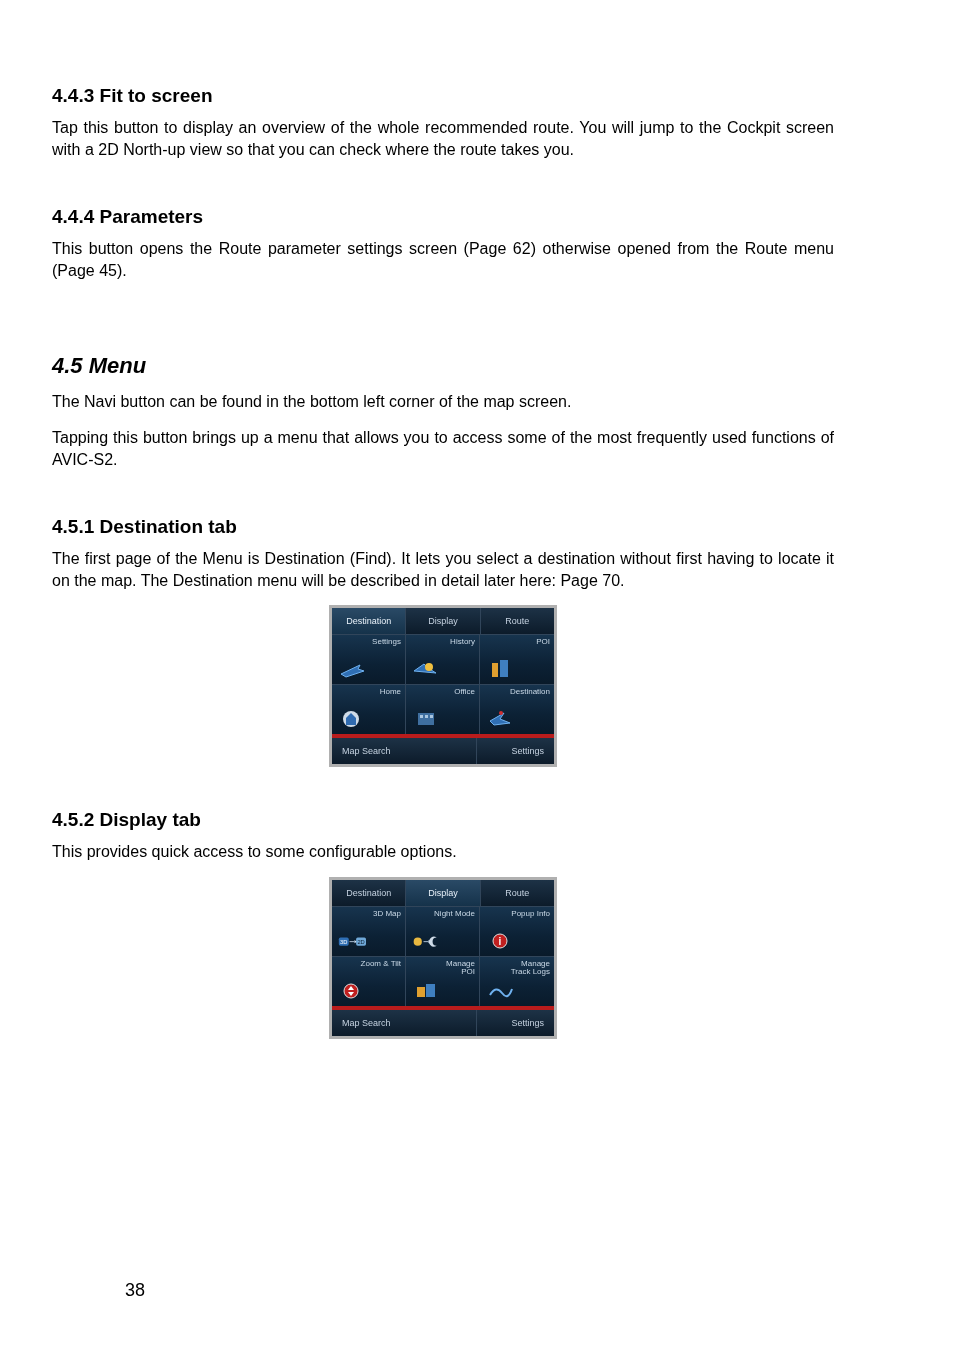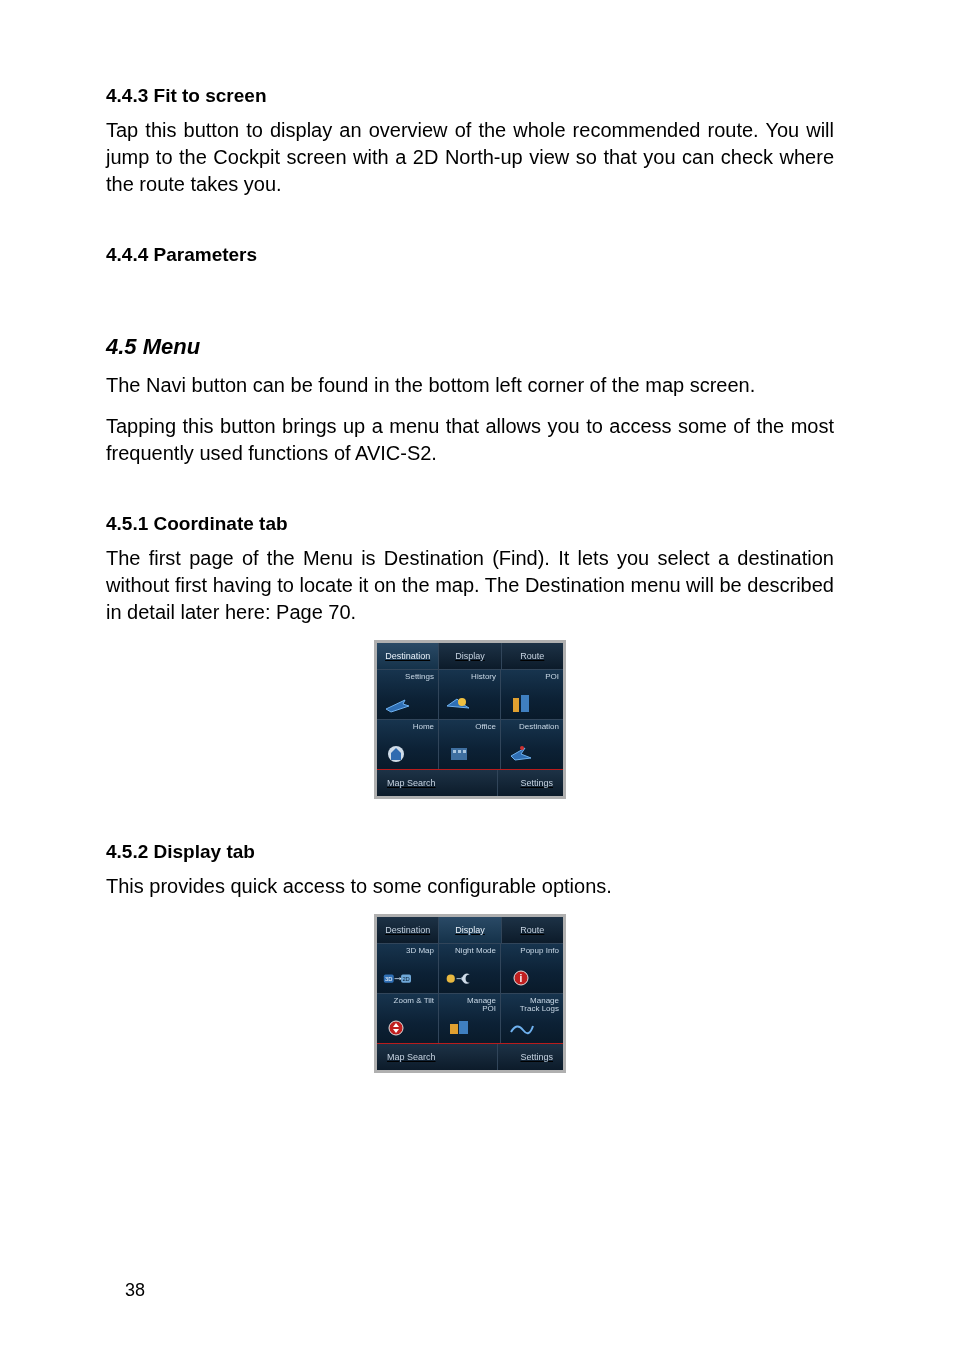--- a/index.html
+++ b/index.html
@@ -6,52 +6,51 @@
     margin: 0;
     padding: 0;
     background: #fff;
     font-family: Arial, Helvetica, sans-serif;
     color: #000;
   }
   .page {
     width: 954px;
     min-height: 1350px;
     margin: 0 auto;
-    padding: 85px 120px 40px 106px;
+    padding: 85px 120px 40px 52px;
     box-sizing: border-box;
     position: relative;
   }
   .h3 {
     font-size: 19px;
     font-weight: bold;
     margin: 0 0 10px 0;
   }
   .h2 {
     font-size: 22px;
     font-weight: bold;
     font-style: italic;
     margin: 0 0 12px 0;
   }
   .body-text {
-    font-size: 20px;
+    font-size: 16px;
     line-height: 1.35;
     margin: 0 0 14px 0;
     text-align: justify;
   }
   .gap-lg { height: 32px; }
   .gap-xl { height: 58px; }
 
   
   .device {
-    width: 192px;
+    width: 228px;
     margin: 14px auto 10px auto;
     border: 3px solid #b0b0b0;
     background: #0a1b2a;
     box-sizing: border-box;
-    text-decoration: underline;
   }
   .dev-tabs, .dev-footer {
     display: flex;
     height: 26px;
   }
   .dev-tabs > div, .dev-footer > div {
     flex: 1;
     display: flex;
     align-items: center;
     justify-content: center;
@@ -89,21 +88,21 @@
     line-height: 1.05;
   }
   .dev-grid .ic {
     position: absolute;
     left: 6px;
     bottom: 5px;
     width: 28px;
     height: 22px;
   }
   .dev-footer {
-    border-top: 1px solid #b91c1c;
+    border-top: 4px solid #b91c1c;
   }
   .dev-footer .fl {
     flex: 2;
     justify-content: flex-start;
     padding-left: 10px;
   }
   .dev-footer .fr {
     flex: 1;
     justify-content: flex-end;
     padding-right: 10px;
@@ -120,30 +119,31 @@
 <body>
 
 <div class="page">
 
   <div class="h3">4.4.3  Fit to screen</div>
   <p class="body-text">Tap this button to display an overview of the whole recommended route. You will jump to the Cockpit screen with a 2D North-up view so that you can check where the route takes you.</p>
 
   <div class="gap-lg"></div>
 
   <div class="h3">4.4.4  Parameters</div>
+  <p class="body-text">This button opens the Route parameter settings screen (Page 62) otherwise opened from the Route menu (Page 45).</p>
 
   <div class="gap-xl"></div>
 
   <div class="h2">4.5  Menu</div>
   <p class="body-text">The Navi button can be found in the bottom left corner of the map screen.</p>
   <p class="body-text">Tapping this button brings up a menu that allows you to access some of the most frequently used functions of AVIC-S2.</p>
 
   <div class="gap-lg"></div>
 
-  <div class="h3">4.5.1  Coordinate tab</div>
+  <div class="h3">4.5.1  Destination tab</div>
   <p class="body-text">The first page of the Menu is Destination (Find). It lets you select a destination without first having to locate it on the map. The Destination menu will be described in detail later here: Page 70.</p>
 
   <div class="device">
     <div class="dev-tabs">
       <div class="active">Destination</div>
       <div>Display</div>
       <div>Route</div>
     </div>
     <div class="dev-grid">
       <div>

